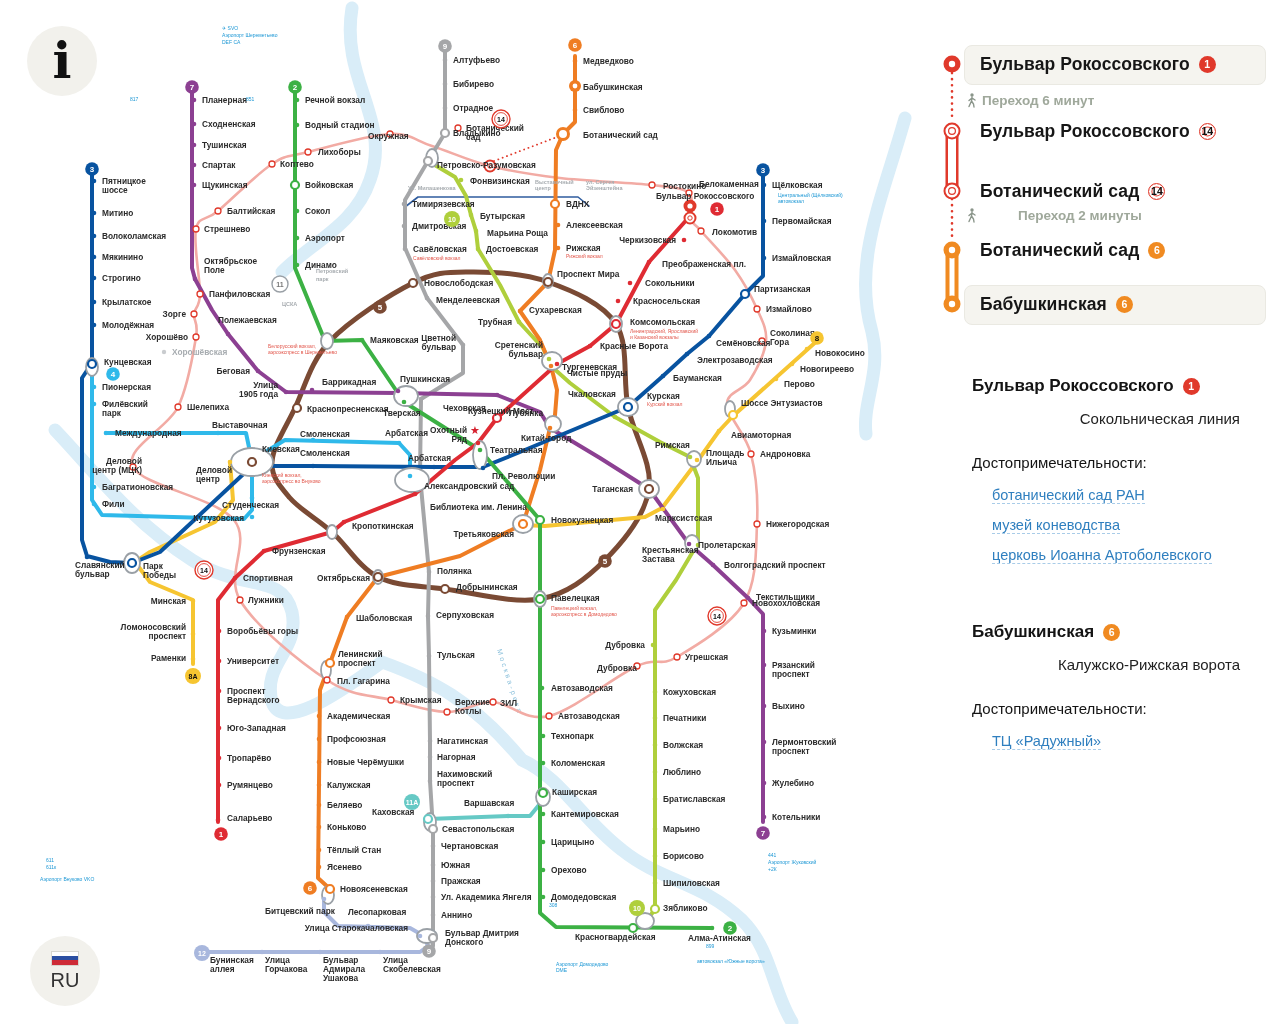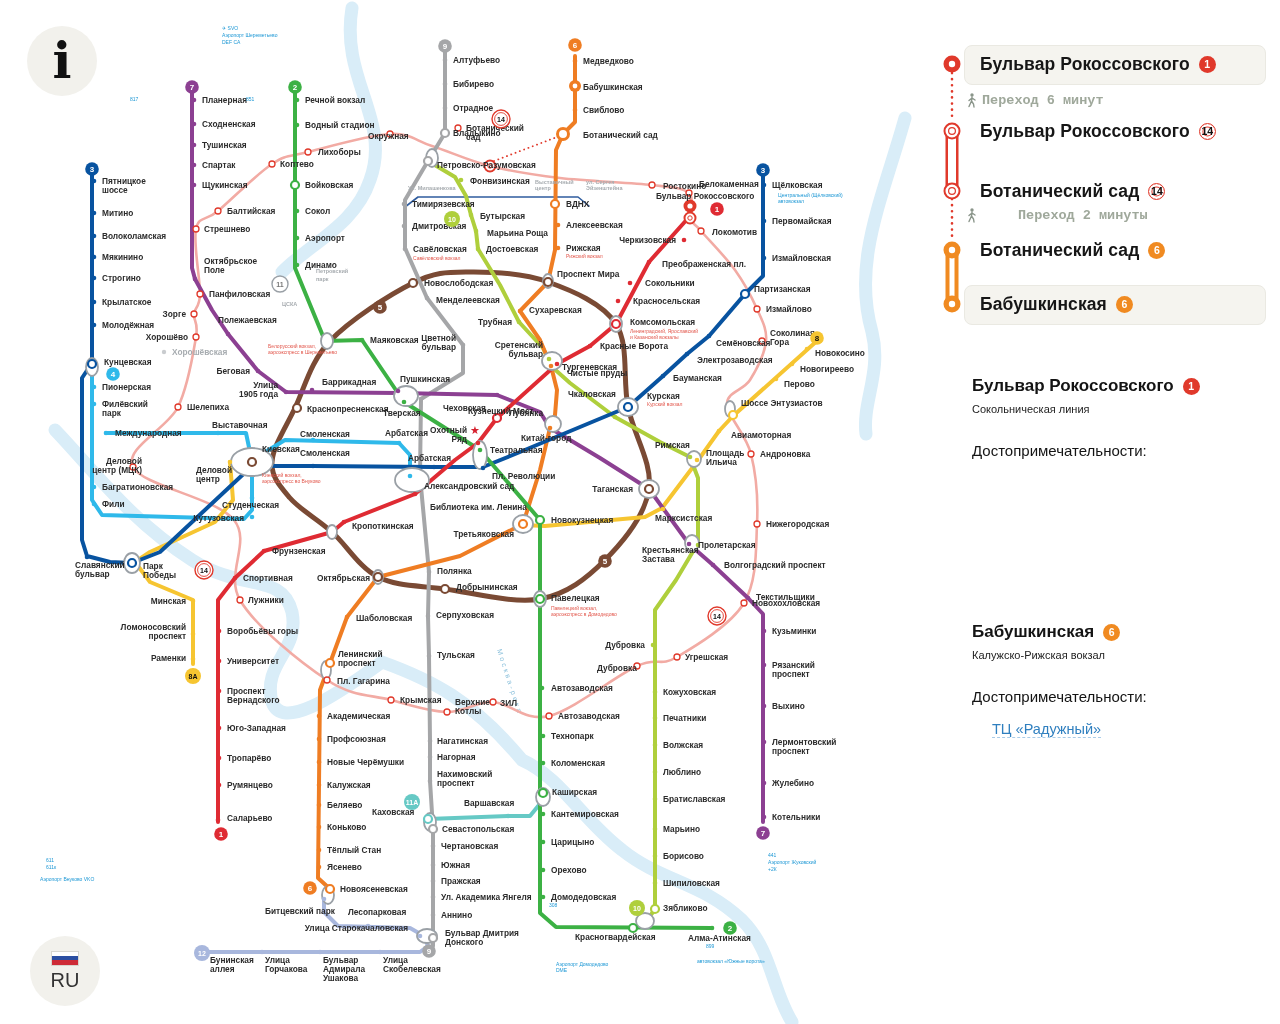--- a/index.html
+++ b/index.html
@@ -13,29 +13,29 @@
   #lang-btn{left:30px;top:936px;width:70px;height:70px;}
   #flag{width:28px;height:15px;border:1px solid #d7d6d0;box-sizing:border-box;margin-bottom:3px;}
   #flag .w{height:4.4px;background:#fff;}#flag .b{height:4.4px;background:#2B4FA2;}#flag .r{height:4.3px;background:#CE2B37;}
   #lang-btn .glyph{font-size:20px;color:#333;}
   
   #panel{position:absolute;left:930px;top:0;width:350px;height:1024px;}
   .card{position:absolute;left:34px;right:14px;height:38px;background:#F5F4EF;border:1px solid #EAE9E2;border-radius:8px;}
   #panel-svg{position:absolute;left:0;top:0;}
   .step{position:absolute;left:50px;right:10px;display:flex;align-items:center;white-space:nowrap;}
   .step .lbl{font-size:17.5px;font-weight:bold;color:#161616;letter-spacing:.1px;}
-  .walk{position:absolute;left:36px;display:flex;align-items:flex-start;color:#9FA89B;font-size:13.5px;font-weight:bold;font-family:Liberation Mono, monospace;}
+  .walk{position:absolute;left:36px;display:flex;align-items:flex-start;color:#9FA89B;font-size:13.5px;font-weight:bold;}
   .walk svg{margin-right:5px;}
   .badge{display:inline-flex;align-items:center;justify-content:center;min-width:17px;height:17px;border-radius:9px;font-size:10.5px;font-weight:bold;color:#fff;margin-left:9px;padding:0 1px;box-sizing:border-box;}
   .badge.red{background:#E0392B;}
   .badge.orange{background:#F08A21;}
   .badge.mcc{background:#fff;color:#111;border:1.6px solid #E0392B;box-shadow:inset 0 0 0 2.4px #fff, inset 0 0 0 3.4px #E0392B;}
   .details{position:absolute;left:42px;width:268px;}
   .details .title{font-size:17px;font-weight:bold;color:#141414;display:flex;align-items:center;}
-  .details .line-name{font-size:11px;color:#222;margin-top:7px;}
+  .details .line-name{font-size:15px;color:#222;margin-top:14px;text-align:right;}
   .details .sights-h{font-size:15px;font-weight:normal;color:#141414;margin-top:27px;}
   .details .sights{margin-top:10px;padding-left:20px;}
   .details .sights a{display:inline;color:#2F7FBF;font-size:14.5px;line-height:28px;text-decoration:none;border-bottom:1px dashed #A9CCE8;cursor:pointer;}
   .details .sight-item{margin-bottom:2px;max-width:246px;}
 </style>
 </head>
 <body>
 <div id="stage">
 
 <div id="map-root">
@@ -680,27 +680,32 @@
           <span class="badge orange">6</span>
         </div>
       </div>
   <div class="details" id="det0" style="top:376px">
         <div class="title">
           <span>Бульвар Рокоссовского</span>
           <span class="badge red">1</span>
         </div>
         <div class="line-name">Сокольническая линия</div>
         <div class="sights-h">Достопримечательности:</div>
+        <div class="sights">
+          <div class="sight-item"><a>ботанический сад РАН</a></div>
+          <div class="sight-item"><a>музей коневодства</a></div>
+          <div class="sight-item"><a>церковь Иоанна Артоболевского</a></div>
+        </div>
       </div>
   <div class="details" id="det1" style="top:622px">
         <div class="title">
           <span>Бабушкинская</span>
           <span class="badge orange">6</span>
         </div>
-        <div class="line-name">Калужско-Рижская вокзал</div>
+        <div class="line-name">Калужско-Рижская ворота</div>
         <div class="sights-h">Достопримечательности:</div>
         <div class="sights">
           <div class="sight-item"><a>ТЦ «Радужный»</a></div>
         </div>
       </div>
 </div>
 
 <div class="ctl" id="info-btn">
   <span class="glyph">i</span>
 </div>

